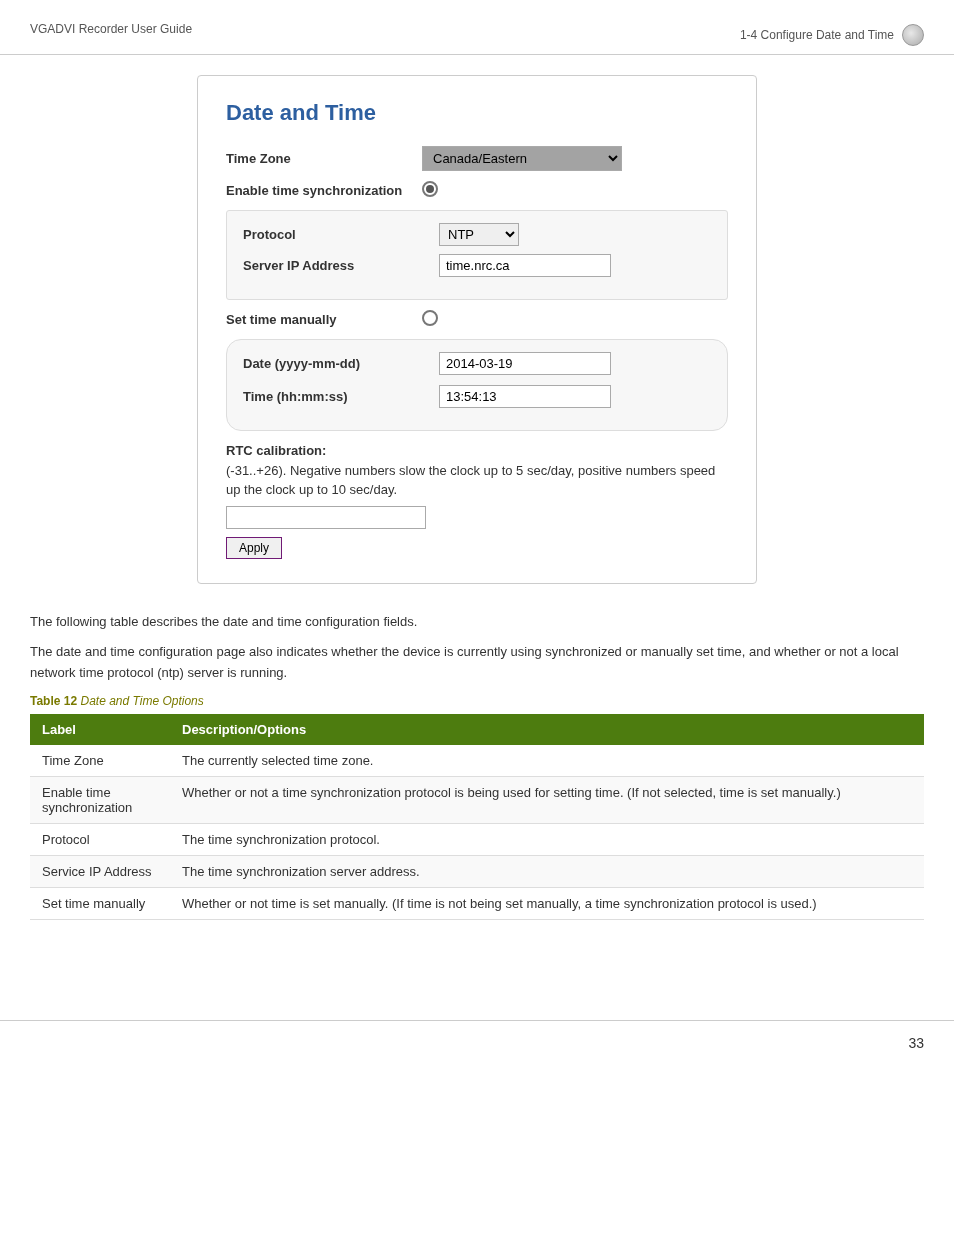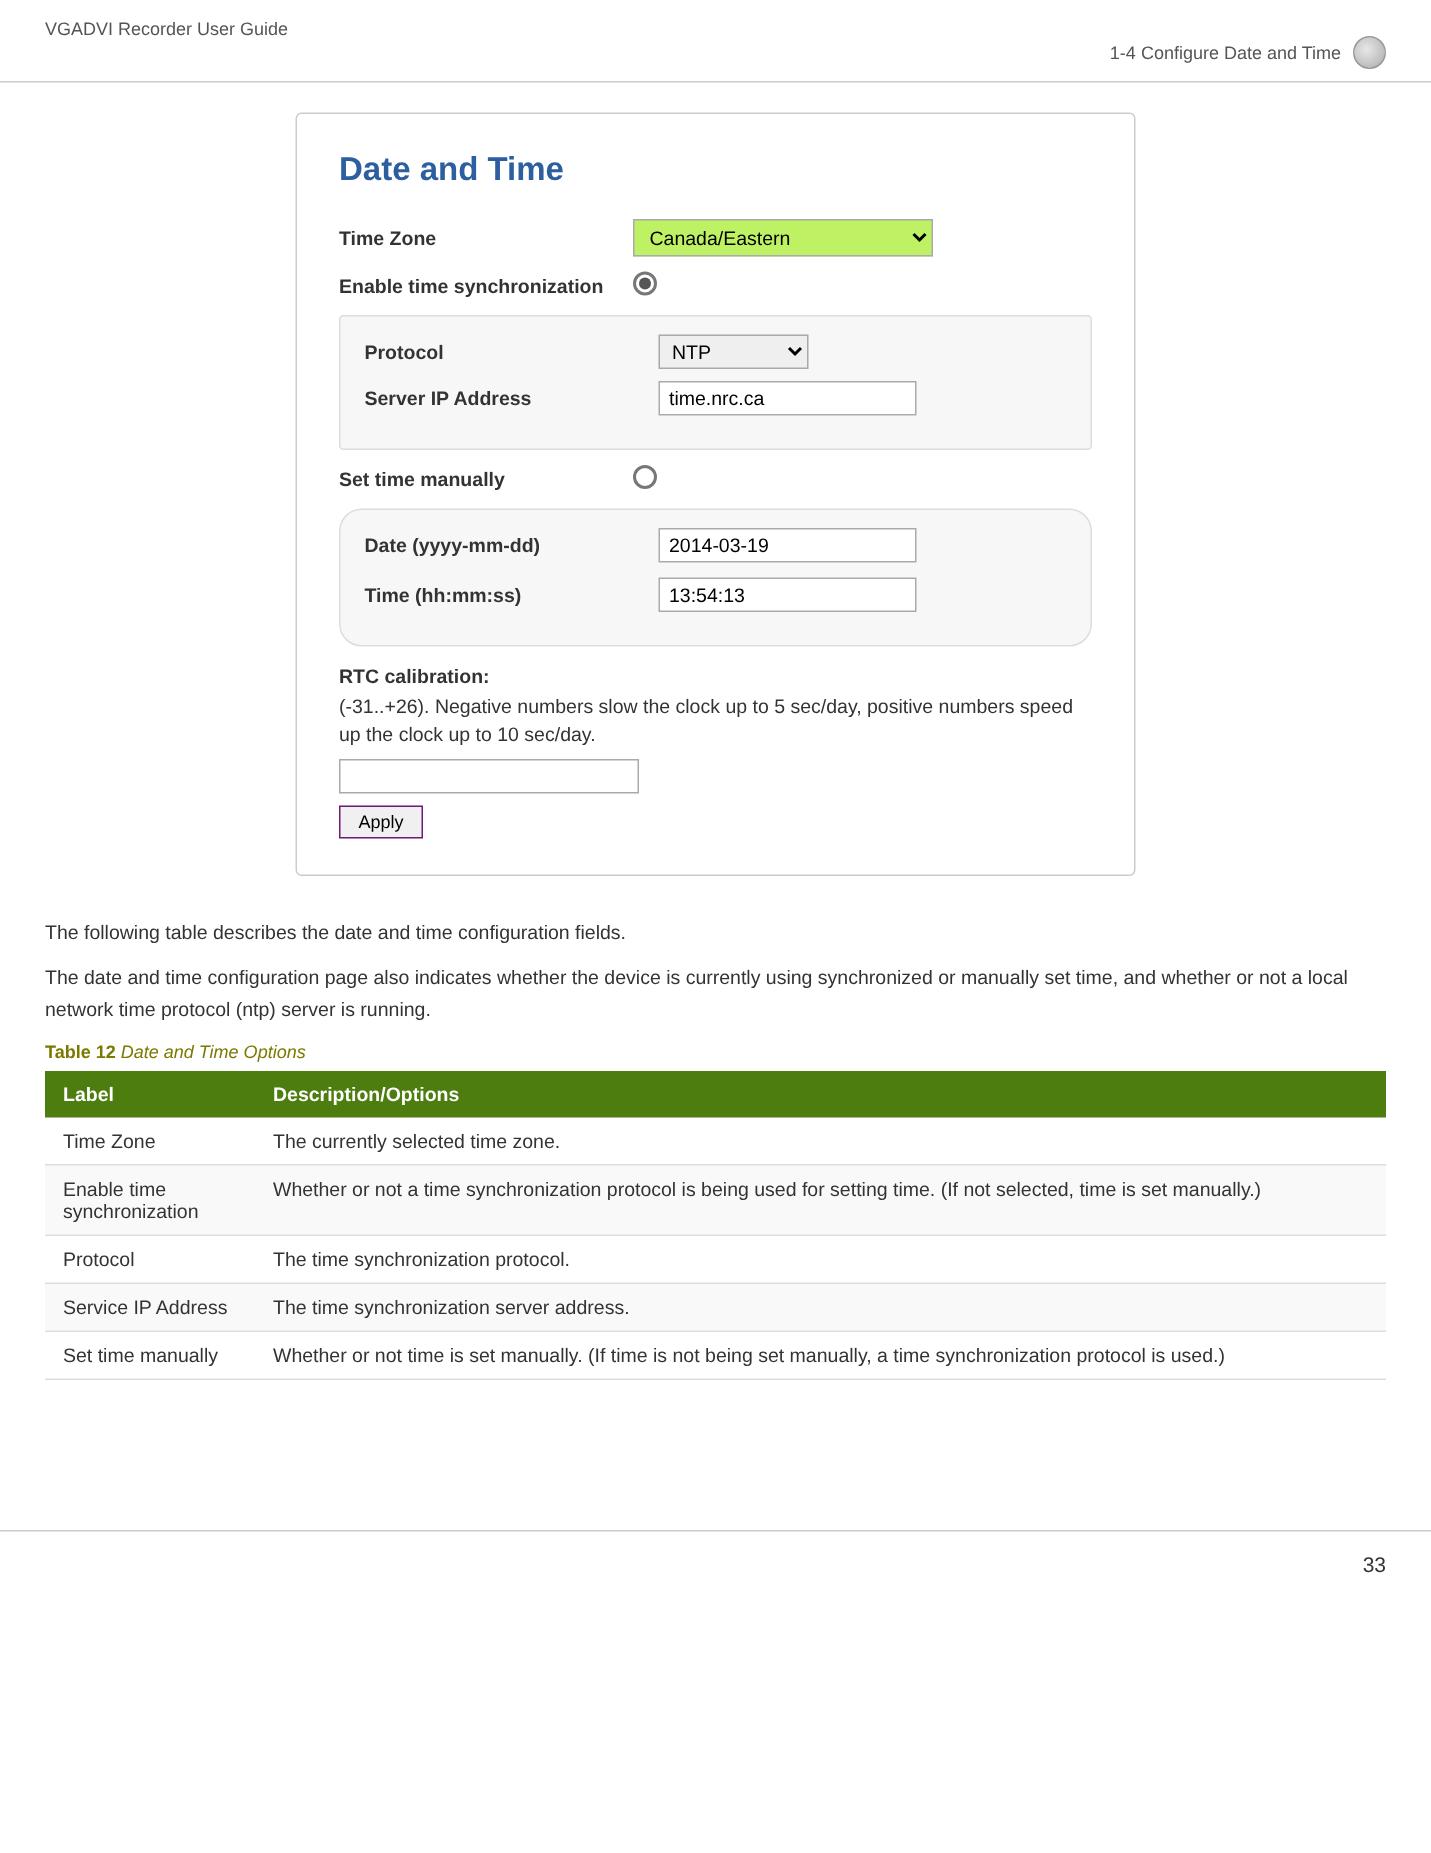--- a/index.html
+++ b/index.html
@@ -10,21 +10,21 @@
       background: #fff;
       width: 954px;
       min-height: 1235px;
       padding: 0;
     }
 
     
     .page-header {
       display: flex;
       justify-content: space-between;
-      align-items: flex-start;
+      align-items: center;
       padding: 12px 30px 8px 30px;
       border-bottom: 1px solid #ccc;
     }
     .page-header-left {
       font-size: 12px;
       color: #555;
     }
     .page-header-right {
       display: flex;
       align-items: center;
@@ -80,21 +80,21 @@
     }
 
     .form-value {
       flex: 1;
     }
 
     select.form-select {
       width: 200px;
       padding: 3px 6px;
       border: 1px solid #aaa;
-      background: #bef264;
+      background: #a3a3a3;
       font-size: 13px;
       appearance: auto;
     }
 
     .radio-dot {
       width: 16px;
       height: 16px;
       border-radius: 50%;
       border: 2px solid #777;
       display: inline-block;
@@ -130,21 +130,21 @@
     }
 
     .protocol-row {
       display: flex;
       align-items: center;
       margin-bottom: 8px;
       gap: 16px;
     }
 
     select.protocol-select {
-      width: 100px;
+      width: 80px;
       padding: 2px 4px;
       border: 1px solid #aaa;
       font-size: 13px;
     }
 
     .manual-section {
       background: #f7f7f7;
       border: 1px solid #ddd;
       border-radius: 15px;
       padding: 12px 16px;

